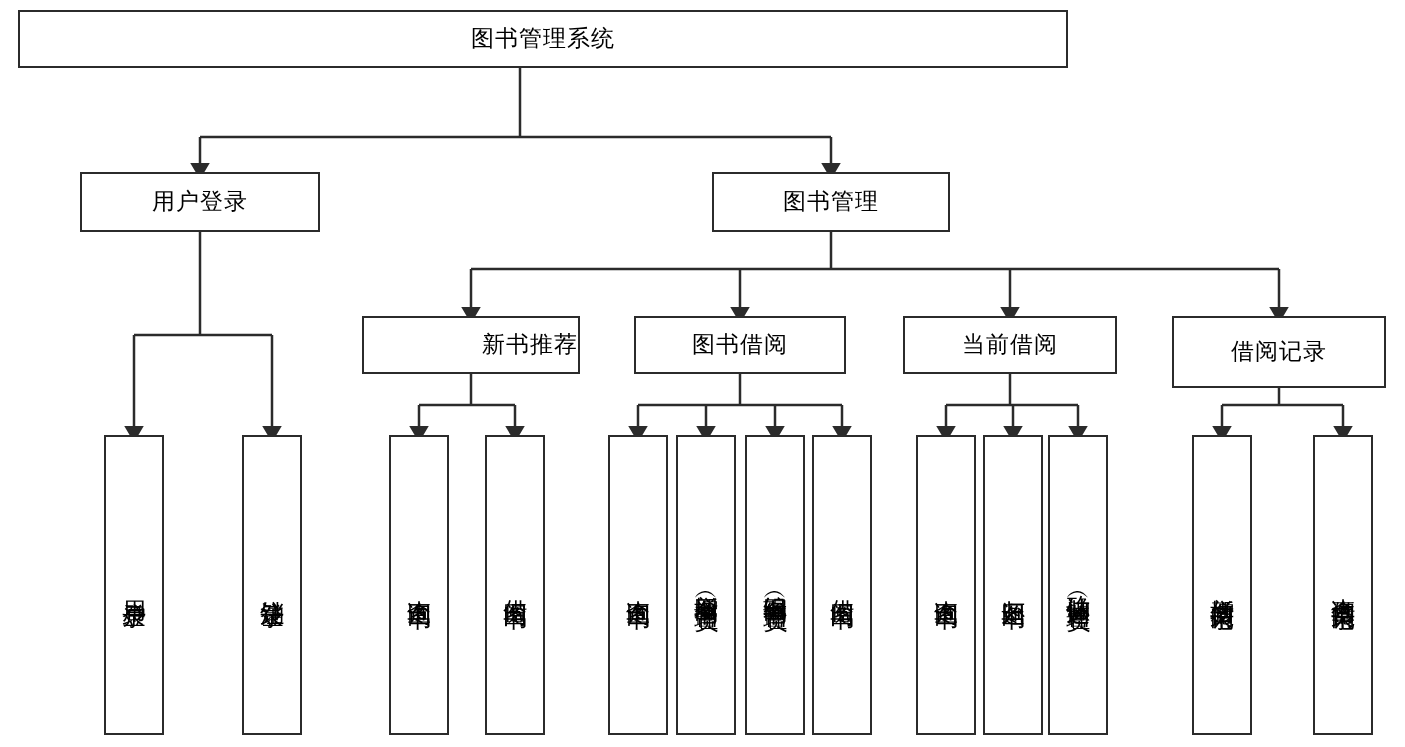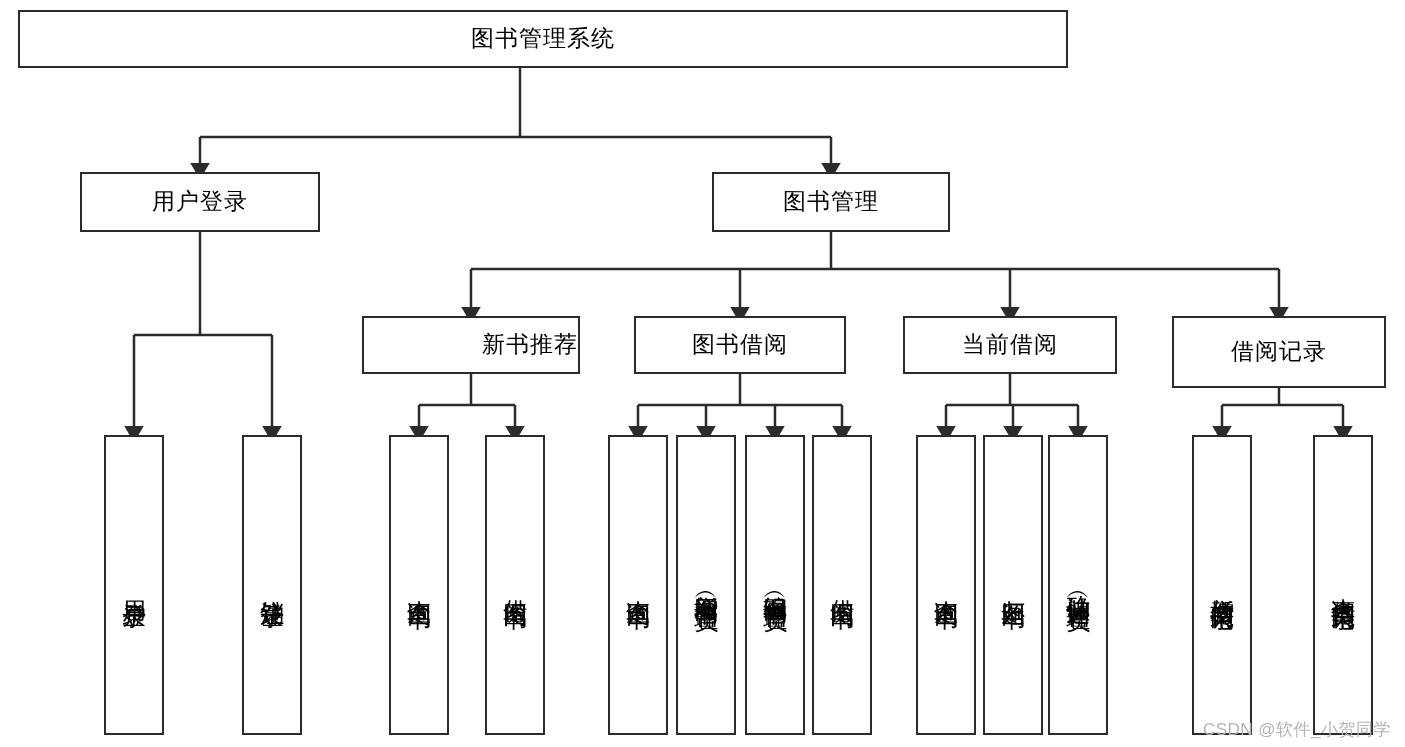--- a/index.html
+++ b/index.html
@@ -167,14 +167,13 @@
         <span class="node-label">确认归还（管理员）</span>
       </div>
       <div class="node-box vertical" style="left: 1192px; top: 435px; width: 60px; height: 300px;">
         <span class="node-label">新增借阅记录</span>
       </div>
       <div class="node-box vertical" style="left: 1313px; top: 435px; width: 60px; height: 300px;">
         <span class="node-label">查询借阅记录</span>
       </div>
     </div>
 
-  <div class="watermark">CSDN @软件_小贺同学</div>
 </div>
 
 </body></html>

